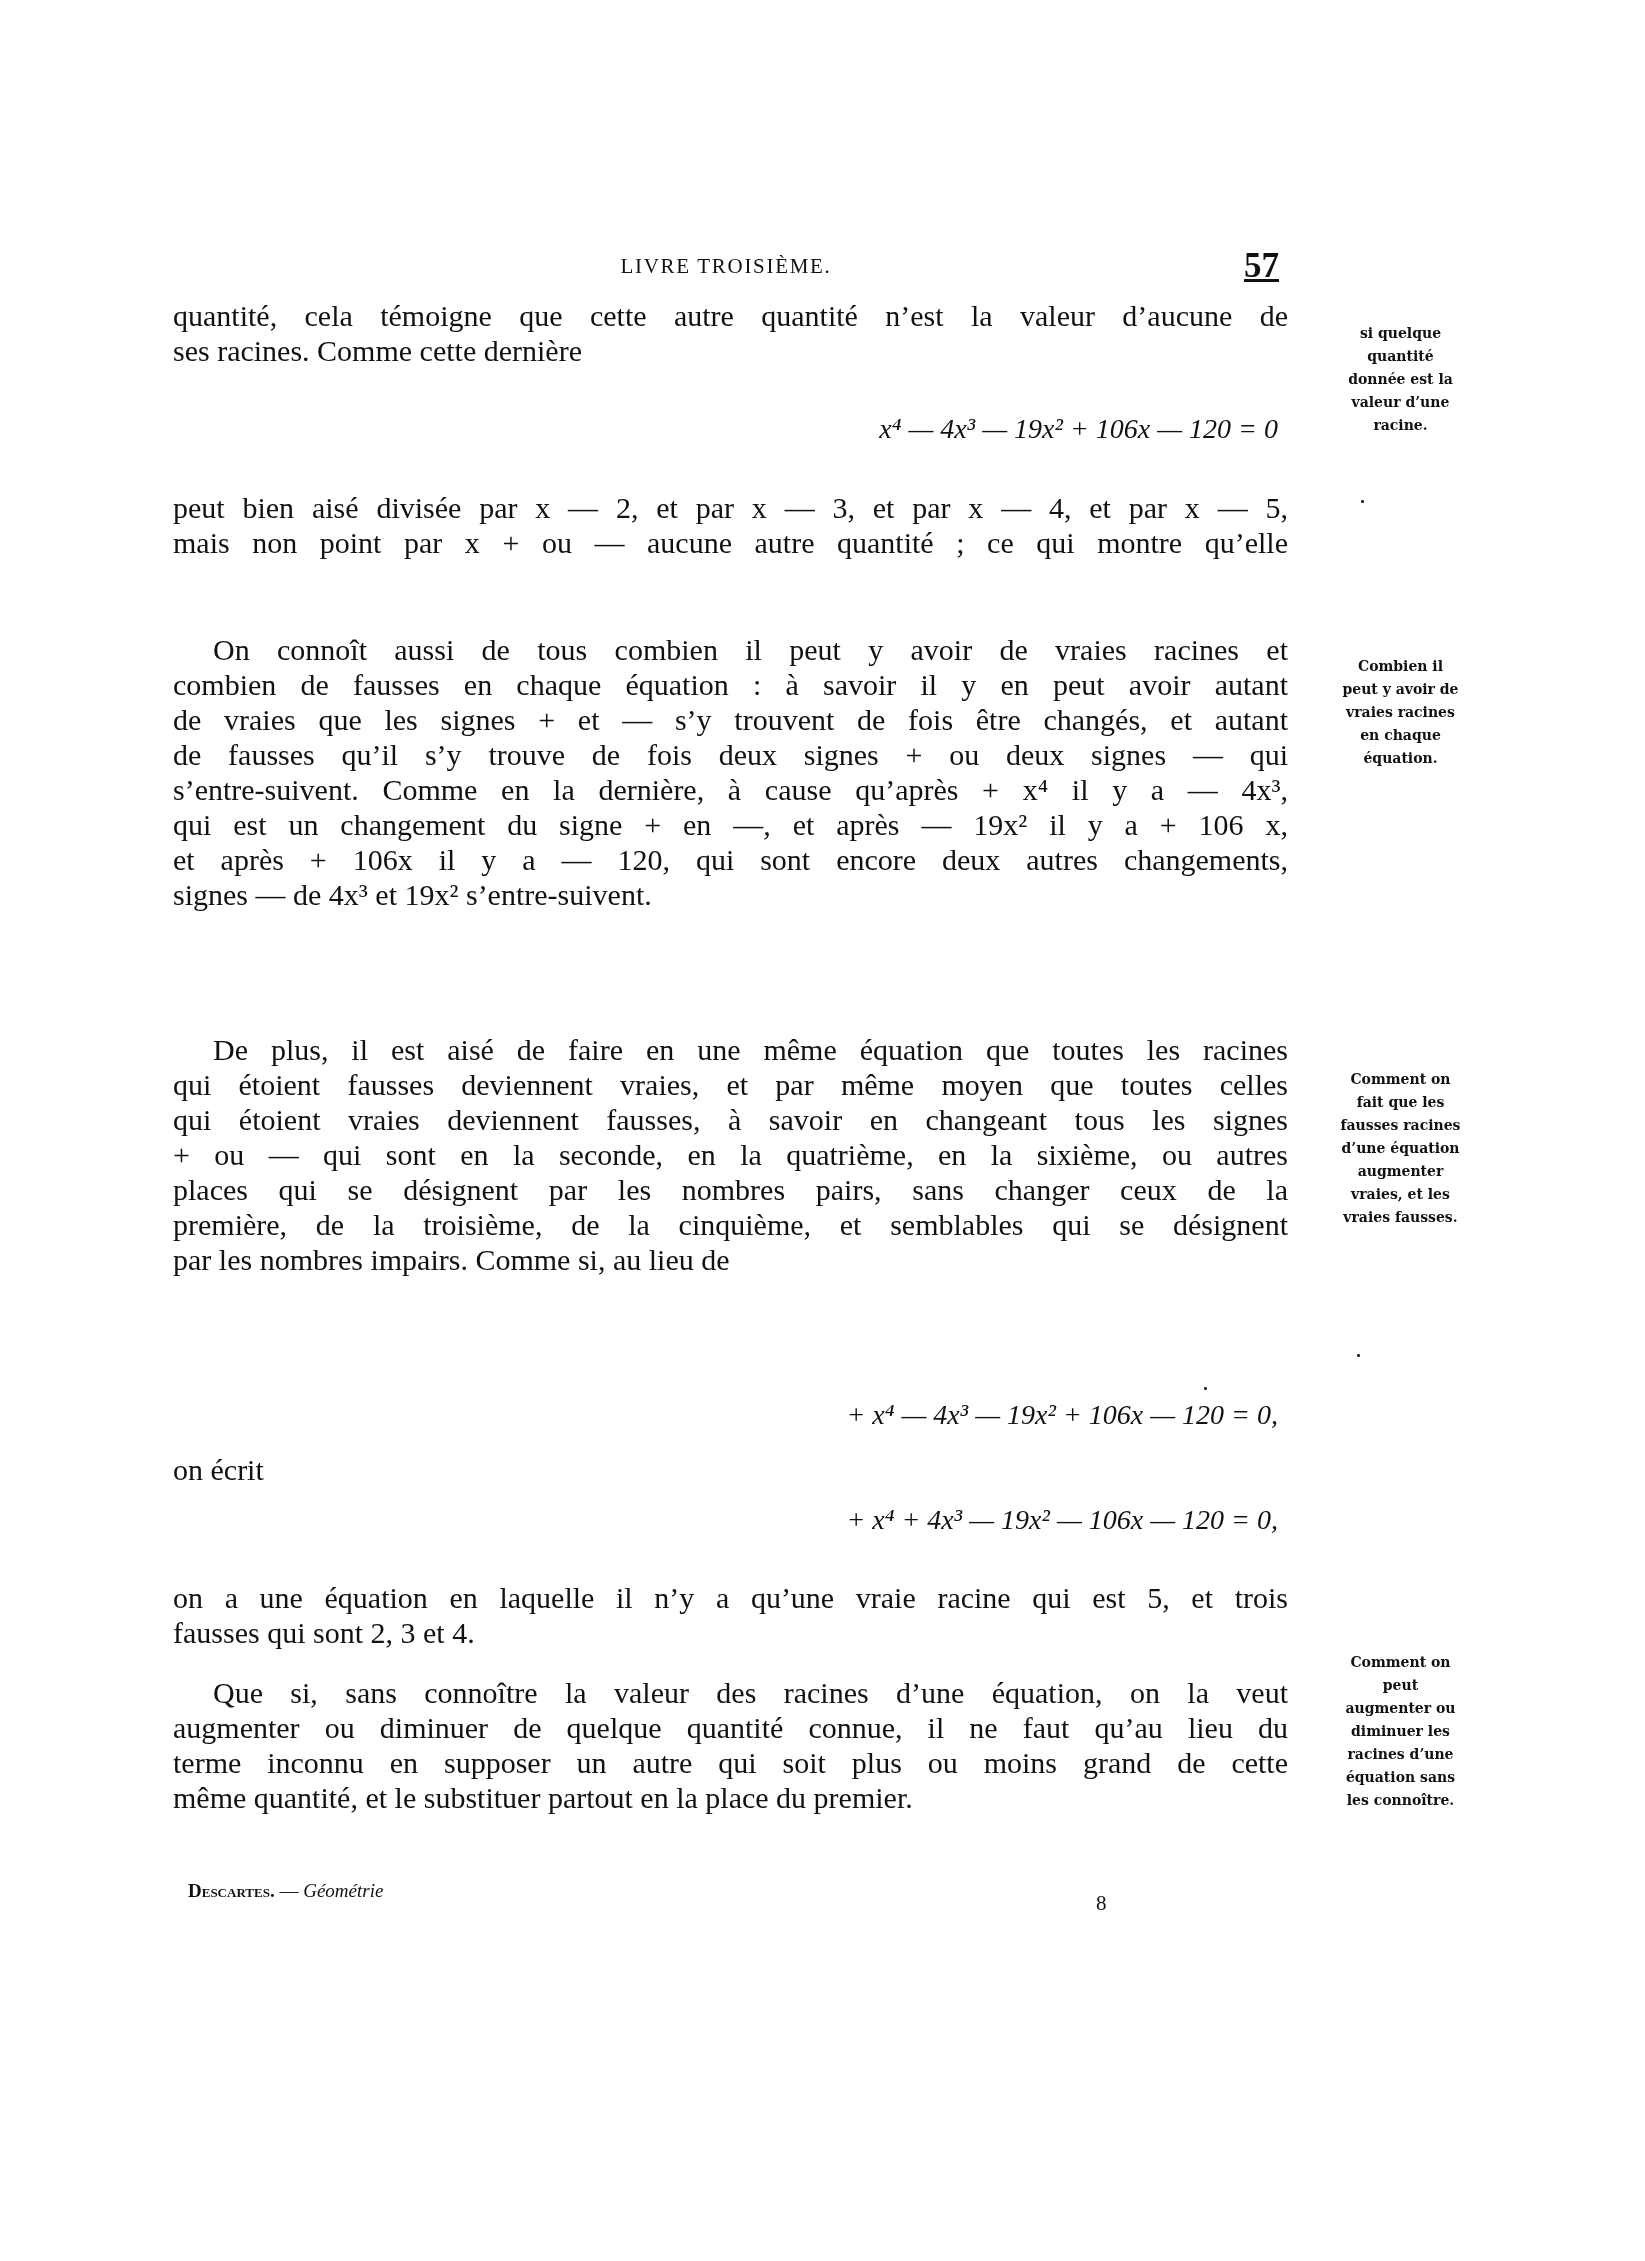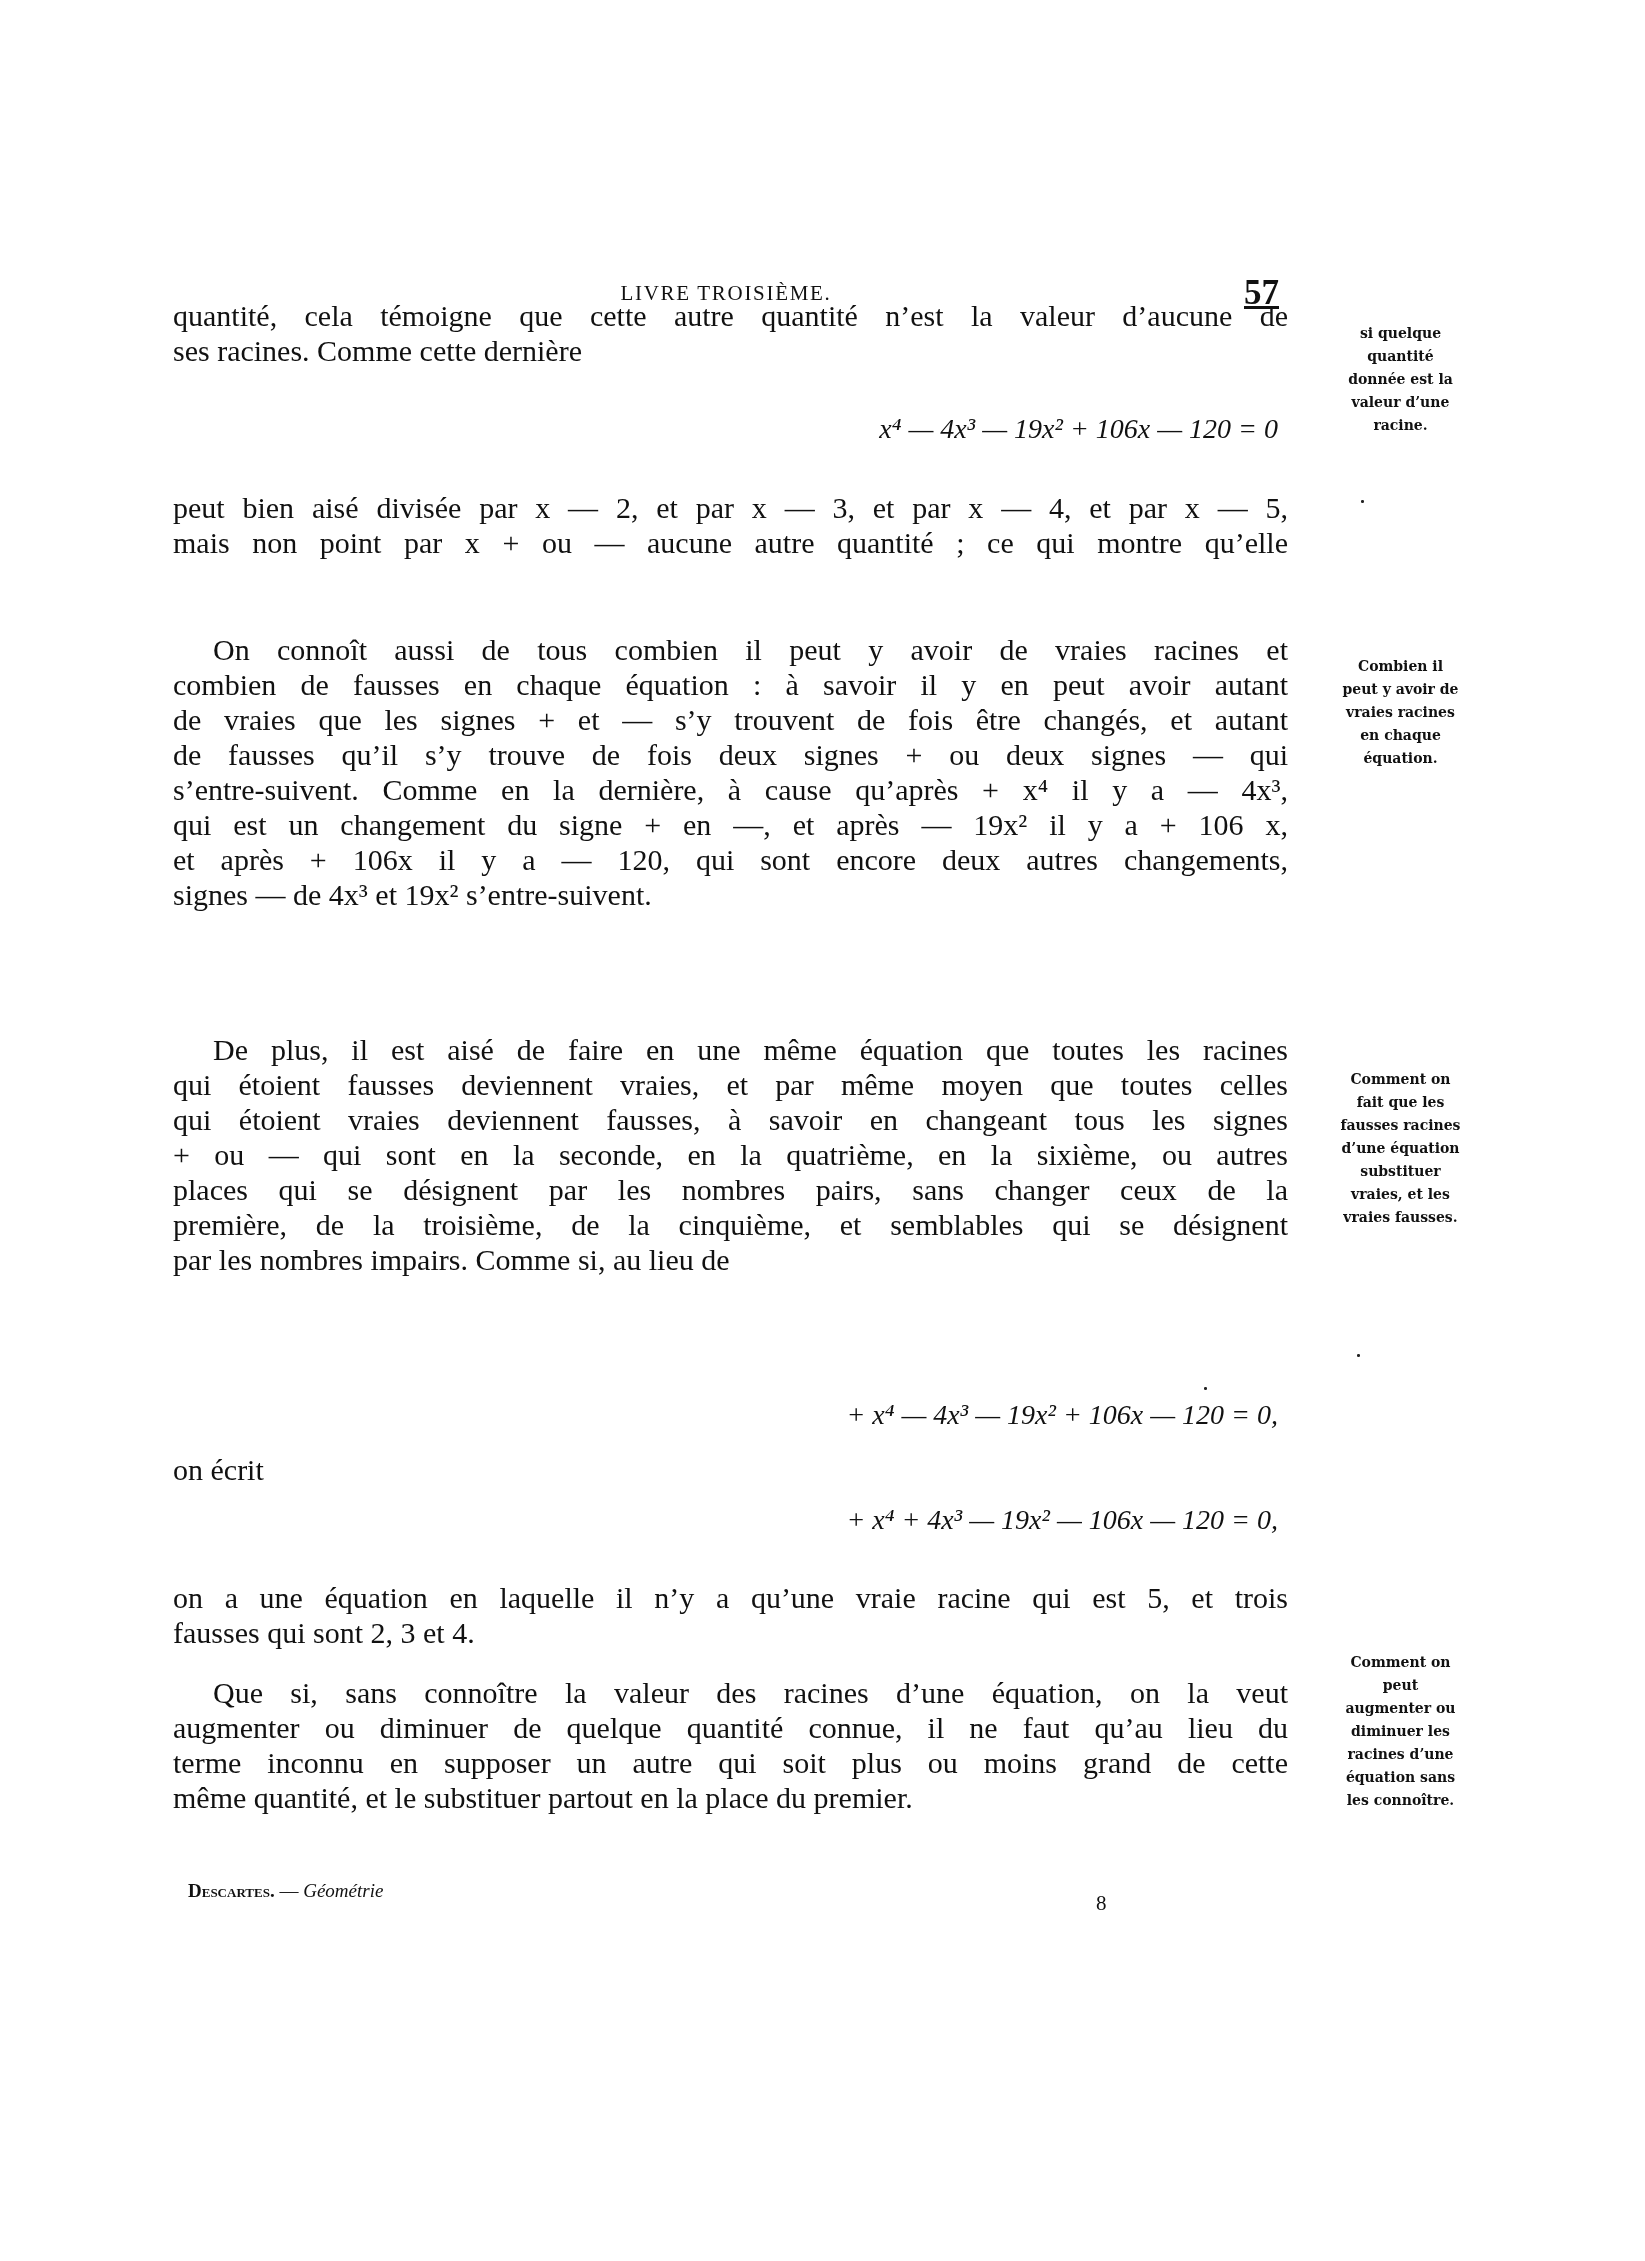--- a/index.html
+++ b/index.html
@@ -1,20 +1,20 @@
 <!DOCTYPE html>
 <html style="font-size:14px"><head>
 <meta charset="utf-8">
 <style>
   html, body { margin: 0; padding: 0; background: #ffffff; }
   body { width: 1646px; height: 2261px; position: relative; overflow: hidden;
          font-family: "Liberation Serif", "DejaVu Serif", serif; color: #111111; }
   .page { position: absolute; left: 0; top: 0; width: 1646px; height: 2261px; }
 
-  .running-head { position: absolute; top: 249px; left: 173px; width: 1106px; height: 35px; margin-top: 27px; }
+  .running-head { position: absolute; top: 249px; left: 173px; width: 1106px; height: 35px; }
   .running-title { position: absolute; left: 0; right: 0; text-align: center;
                    font-size: 21px; letter-spacing: 1.7px; top: 5.2px; }
   .page-number { position: absolute; right: 0; top: -3.5px; font-size: 35px; font-weight: bold; text-decoration: underline; }
 
   .body-col { position: absolute; left: 173px; width: 1115px; font-size: 30px; line-height: 35px; }
   .line { white-space: nowrap; text-align: justify; text-align-last: justify; display: block; height: 35px; }
   .line.last { text-align-last: left; }
   .indent { padding-left: 40px; }
   .math { font-style: italic; }
   .eq { position: absolute; left: 163px; width: 1115px; text-align: right; font-size: 28px; white-space: nowrap; }
@@ -112,21 +112,21 @@
     <div>vraies racines</div>
     <div>en chaque</div>
     <div>équation.</div>
   </div>
 
   <div class="margin-note" style="top:1068px">
     <div>Comment on</div>
     <div>fait que les</div>
     <div>fausses racines</div>
     <div>d’une équation</div>
-    <div>substituer</div>
+    <div>augmenter</div>
     <div>vraies, et les</div>
     <div>vraies fausses.</div>
   </div>
 
   <div class="margin-note" style="top:1651px">
     <div>Comment on</div>
     <div>peut</div>
     <div>augmenter ou</div>
     <div>diminuer les</div>
     <div>racines d’une</div>

